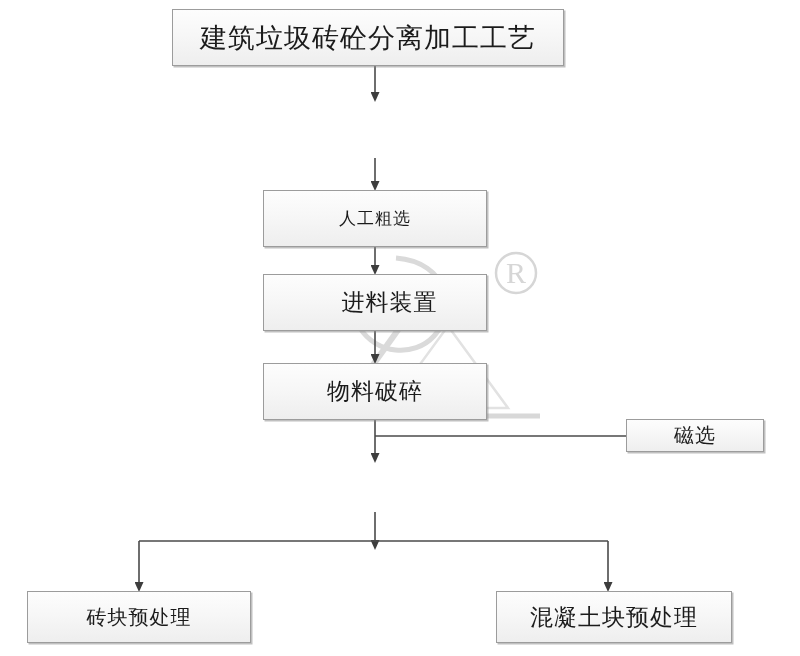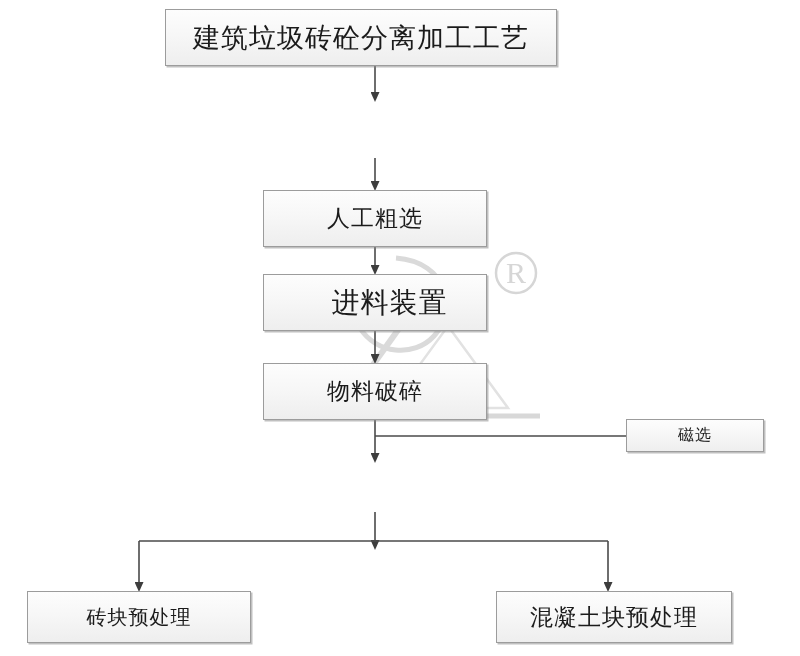--- a/index.html
+++ b/index.html
@@ -48,26 +48,26 @@
     background: linear-gradient(to bottom, #fdfdfd 0%, #f7f7f7 45%, #eeeeee 100%);
     box-shadow: 1.5px 1.5px 0 rgba(140,140,140,0.55);
     display: flex;
     align-items: center;
     justify-content: center;
     color: #1b1b1b;
     z-index: 2;
     letter-spacing: 1px;
     white-space: nowrap;
   }
-  .node.title   { left: 165px; top: 9px;   width: 392px; height: 57px;  font-size: 27px; }
+  .node.title   { left: 172px; top: 9px;   width: 392px; height: 57px;  font-size: 27px; }
   .node.n1      { left: 263px; top: 101px; width: 224px; height: 57px;  font-size: 23px; }
-  .node.n2      { left: 263px; top: 190px; width: 224px; height: 57px;  font-size: 23px; }
-  .node.n3      { left: 263px; top: 274px; width: 224px; height: 57px;  font-size: 28px; padding-left: 29px; }
+  .node.n2      { left: 263px; top: 190px; width: 224px; height: 57px;  font-size: 17px; }
+  .node.n3      { left: 263px; top: 274px; width: 224px; height: 57px;  font-size: 23px; padding-left: 29px; }
   .node.n4      { left: 263px; top: 363px; width: 224px; height: 57px;  font-size: 23px; }
-  .node.magnet  { left: 626px; top: 419px; width: 138px; height: 33px;  font-size: 16px; }
+  .node.magnet  { left: 626px; top: 419px; width: 138px; height: 33px;  font-size: 20px; }
   .node.sep     { left: 221px; top: 462px; width: 308px; height: 50px;  font-size: 23px; }
   .node.outL    { left: 27px;  top: 591px; width: 224px; height: 52px;  font-size: 20px; }
   .node.outR    { left: 496px; top: 591px; width: 236px; height: 52px;  font-size: 23px; }
 </style>
 </head>
 <body>
 
 <div id="canvas">
 
   <svg class="watermark" viewBox="0 0 260 200" xmlns="http://www.w3.org/2000/svg">

